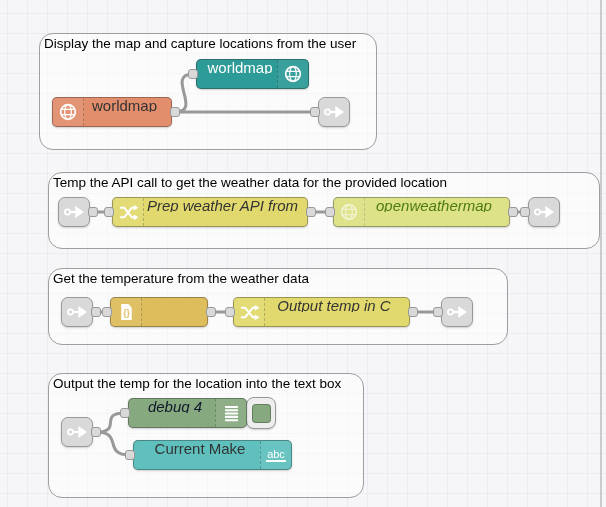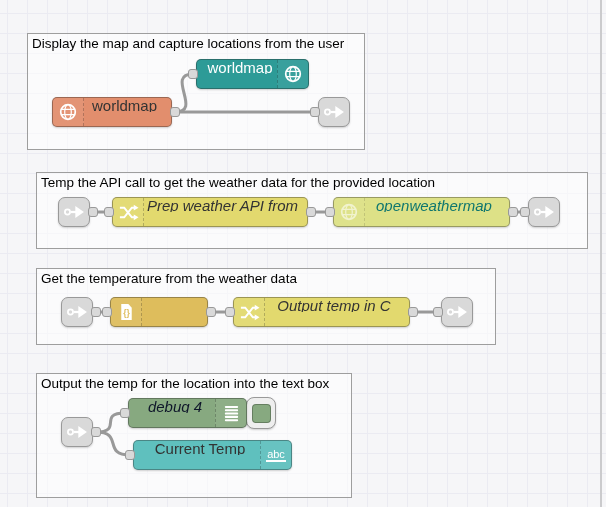--- a/index.html
+++ b/index.html
@@ -14,22 +14,23 @@
       linear-gradient(#ebebf2 1px, transparent 1px),
       linear-gradient(90deg, #ebebf2 1px, transparent 1px);
     background-size:20px 20px;
     background-position:7px 13px;
   }
   #edge-line{position:absolute;top:0;left:600px;width:2px;height:507px;background:#cbcbcd;}
   .group{
     position:absolute;
     background:rgba(255,255,255,0.55);
     border:1px solid #9e9e9e;
-    border-radius:0;
+    border-radius:14px;
     box-sizing:border-box;
+    margin-left:12px;
   }
   .group-label{
     position:absolute;top:1px;left:4px;
     font-size:13.5px;color:#000;white-space:nowrap;line-height:17px;
   }
   #wires{position:absolute;inset:0;z-index:2;}
   #wires path{stroke:#999;stroke-width:3;fill:none;stroke-linecap:round;}
   .node{
     position:absolute;z-index:3;height:30px;
     border:1px solid rgba(40,40,40,0.38);
@@ -157,21 +158,21 @@
       <div class="port" style="left: 104px; top: 207px;"></div>
       <div class="port" style="left: 306px; top: 207px;"></div>
       <div class="node" style="left: 333px; top: 197px; width: 177px; background: rgb(221, 225, 135);">
         <div class="icon-region left" style="opacity: 0.6;">
           <svg width="20" height="20" viewBox="0 0 20 20">
             <circle cx="10" cy="10" r="7.3" fill="none" stroke="#fff" stroke-width="1.7"></circle>
             <ellipse cx="10" cy="10" rx="3.3" ry="7.3" fill="none" stroke="#fff" stroke-width="1.2"></ellipse>
             <path d="M3.2 7.3h13.6M3.2 12.7h13.6" stroke="#fff" stroke-width="1.2" fill="none"></path>
           </svg>
         </div>
-        <div class="node-label italic" style="left: 31px; right: 6px; color: #0f766e;">openweathermap</div>
+        <div class="node-label italic" style="left: 31px; right: 6px; color: #4d7c0f;">openweathermap</div>
       </div>
       <div class="port" style="left: 325px; top: 207px;"></div>
       <div class="port" style="left: 508px; top: 207px;"></div>
       <div class="node link" style="left: 528px; top: 197px; width: 32px; background: rgb(217, 217, 217);">
         <div class="icon-region center">
           <svg width="26" height="26" viewBox="0 0 30 30">
             <circle cx="7.5" cy="15" r="3" fill="none" stroke="#fff" stroke-width="2"></circle>
             <path d="M11.5 15h7.5" stroke="#fff" stroke-width="2.6"></path>
             <path d="M16.5 8 l10 7 -10 7z" fill="#fff"></path>
           </svg>
@@ -246,18 +247,18 @@
         <div class="node-label italic" style="left: 6px; right: 31px; color: #0f172a;">debug 4</div>
       </div>
       <div class="port" style="left: 120px; top: 408px;"></div>
       <div class="debug-toggle" style="left: 246px; top: 397px; height: 32px;">
         <div class="debug-toggle-inner" style="background: rgb(135, 169, 128);"></div>
       </div>
       <div class="node" style="left: 133px; top: 440px; width: 159px; background: rgb(95, 192, 190);">
         <div class="icon-region right">
           <span class="abc-glyph">abc</span>
         </div>
-        <div class="node-label" style="left: 6px; right: 31px; color: rgb(51, 51, 51);">Current Temp</div>
+        <div class="node-label" style="left: 6px; right: 31px; color: rgb(51, 51, 51);">Current Make</div>
       </div>
       <div class="port" style="left: 125px; top: 450px;"></div>
     </div>
   <div id="edge-line"></div>
 </div>
 
 </body></html>

